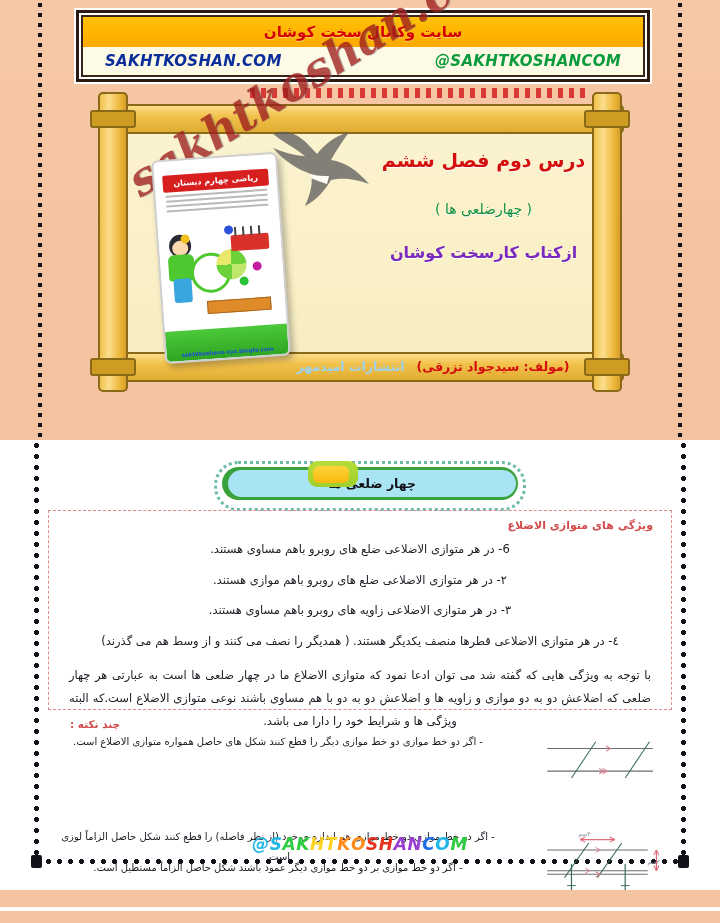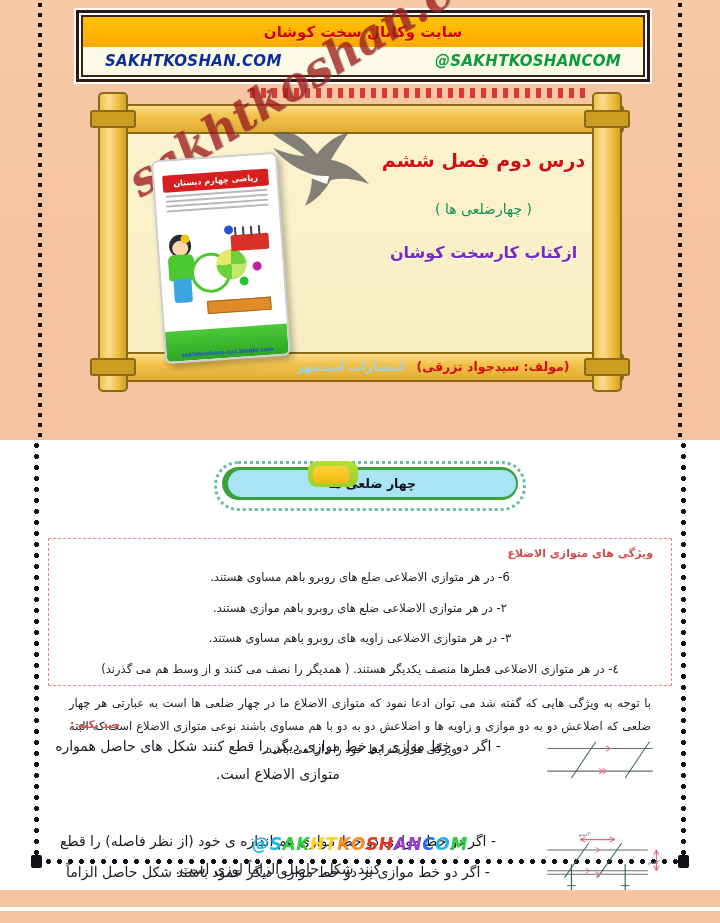--- a/index.html
+++ b/index.html
@@ -158,33 +158,33 @@
     position:absolute;left:100px;top:2px;width:50px;height:26px;border-radius:9px;
     background:linear-gradient(180deg,#b6dd3a 0%,#9ecf2c 100%);
   }
   .banner .tab i{
     position:absolute;left:5px;top:5px;width:36px;height:17px;border-radius:6px;
     background:linear-gradient(180deg,#ffd33a 0%,#f6b90d 100%);
   }
 
   
   .propbox{
-    position:absolute;left:48px;top:70px;width:624px;height:148px;
-    border:1.6px dashed #e08b8b;box-sizing:border-box;padding:6px 14px 0;margin-top:28px;
+    position:absolute;left:48px;top:70px;width:624px;height:200px;
+    border:1.6px dashed #e08b8b;box-sizing:border-box;padding:6px 14px 0;
   }
   .prop-title{color:#d34a4a;font-size:11px;font-weight:bold;text-align:right;margin:2px 4px 9px 0;}
   .prop-item{color:#1a1a22;font-size:11.5px;text-align:center;margin:0 0 14px;line-height:1.45;}
   .prop-para{color:#1a1a22;font-size:11.5px;text-align:justify;text-align-last:center;line-height:2.0;margin:4px 6px 0;}
 
   
   .notes-title{position:absolute;left:48px;top:278px;width:624px;text-align:left;
     color:#d34a4a;font-size:10.5px;font-weight:bold;padding-left:22px;box-sizing:border-box;}
   .note-row{position:absolute;left:48px;width:624px;display:flex;align-items:flex-start;}
   .note-fig{width:150px;flex:0 0 150px;padding-top:2px;}
-  .note-txt{flex:1;color:#1a1a22;font-size:14px;line-height:2.0;text-align:center;padding:0 14px 0 0;box-sizing:border-box;}
+  .note-txt{flex:1;color:#1a1a22;font-size:10px;line-height:2.0;text-align:center;padding:0 14px 0 0;box-sizing:border-box;}
 
   
   .rainbow{
     position:absolute;left:0;right:0;bottom:36px;text-align:center;
     font-size:17px;font-weight:bold;font-style:italic;letter-spacing:.6px;direction:ltr;
     font-family:"DejaVu Sans","Liberation Sans",sans-serif;
   }
   .rainbow span{display:inline-block;}
 
   

